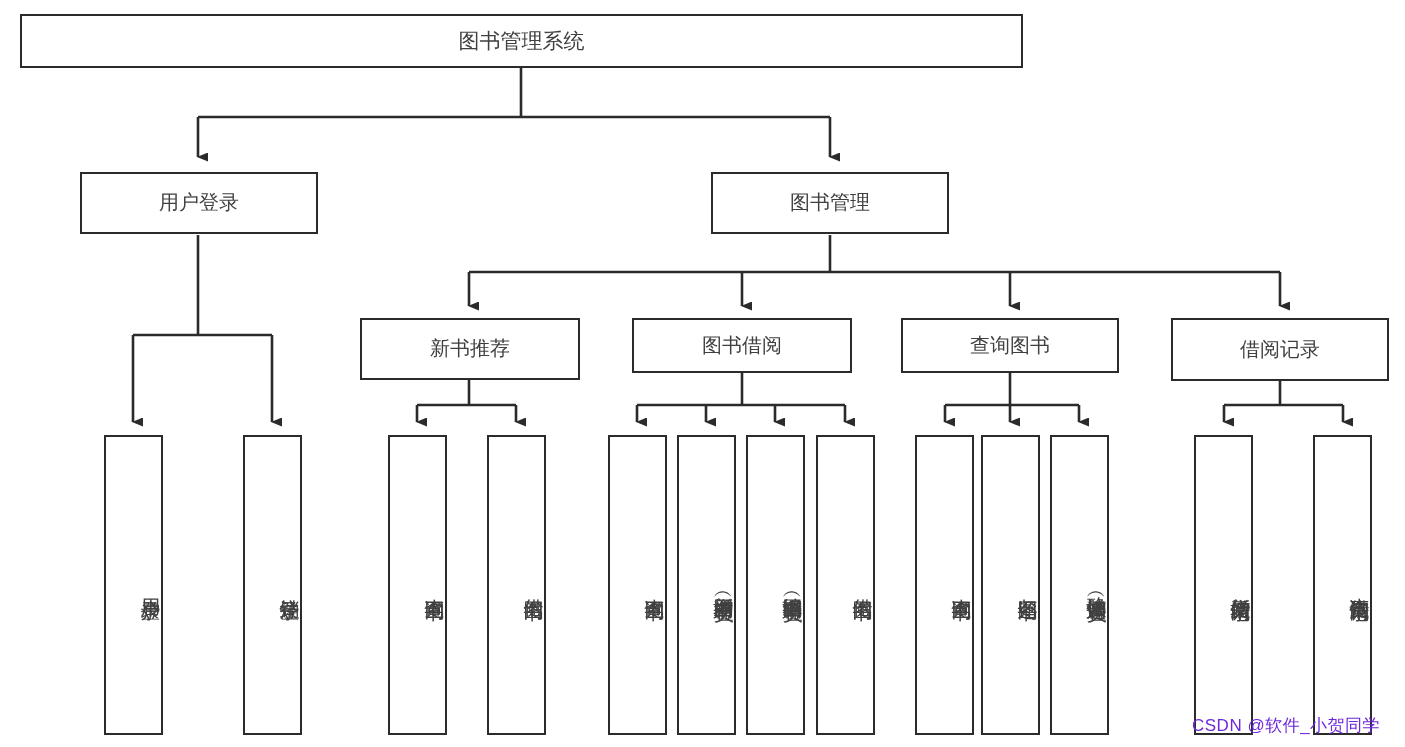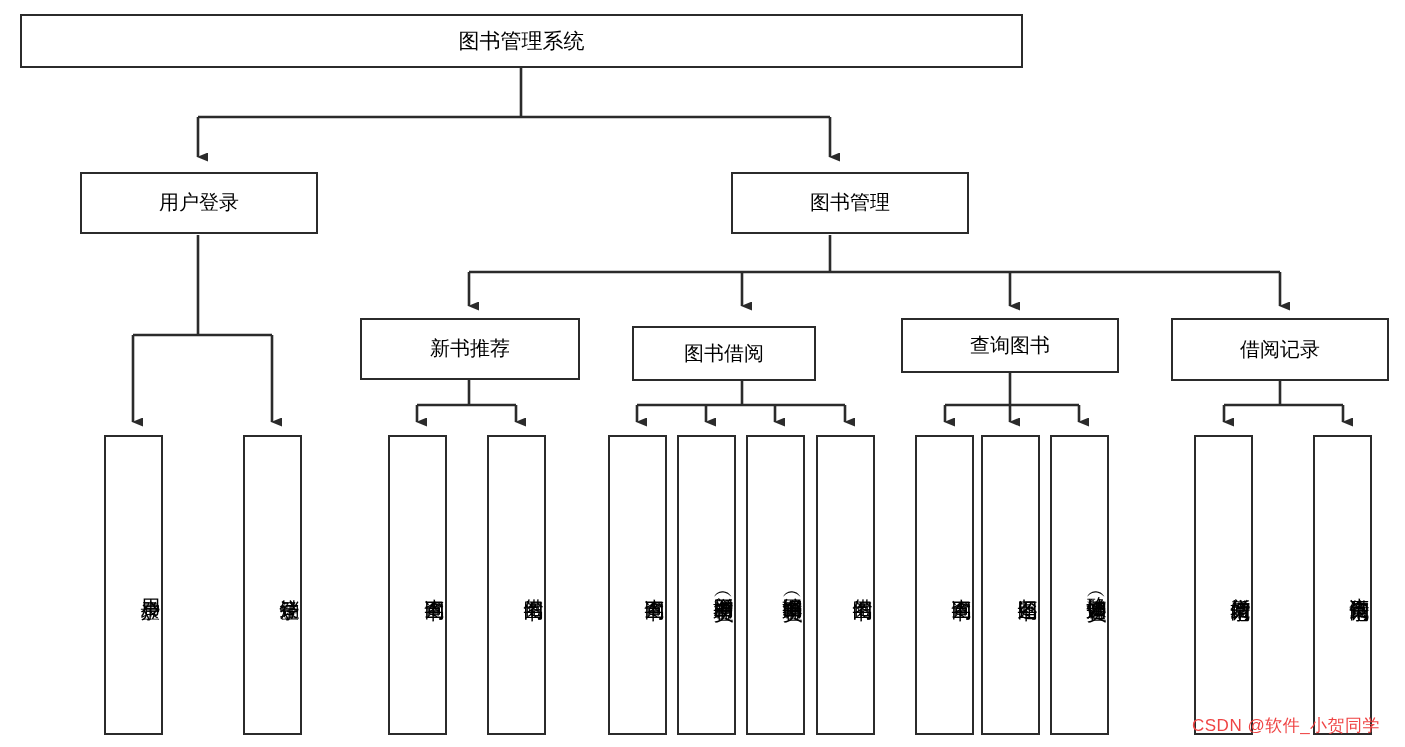--- a/index.html
+++ b/index.html
@@ -26,21 +26,21 @@
     pointer-events: none;
   }
   .node {
     position: absolute;
     box-sizing: border-box;
     background: #ffffff;
     border: 2px solid #2b2b2b;
     display: flex;
     align-items: center;
     justify-content: center;
-    color: #000000;
+    color: #404040;
     line-height: 1.08;
     z-index: 2;
   }
   .node.root {
     font-size: 21px;
   }
   .node.level2 {
     font-size: 20px;
   }
   .node.level3 {
@@ -58,21 +58,21 @@
   }
   .node .label {
     display: block;
     white-space: pre-line;
   }
   .watermark {
     position: absolute;
     left: 1192px;
     top: 714px;
     font-size: 17px;
-    color: #ef4444;
+    color: #6d28d9;
     white-space: nowrap;
     z-index: 5;
     letter-spacing: 0.5px;
   }
 </style>
 </head>
 <body>
 
 <div id="canvas">
 
@@ -128,29 +128,29 @@
   </svg>
 
   <div class="node root" style="left:20px; top:14px; width:1003px; height:54px;">
     <span class="label">图书管理系统</span>
   </div>
 
   <div class="node level2" style="left:80px; top:172px; width:238px; height:62px;">
     <span class="label">用户登录</span>
   </div>
 
-  <div class="node level2" style="left:711px; top:172px; width:238px; height:62px;margin-left:20px;">
+  <div class="node level2" style="left:711px; top:172px; width:238px; height:62px;">
     <span class="label">图书管理</span>
   </div>
 
   <div class="node level3" style="left:360px; top:318px; width:220px; height:62px;">
     <span class="label">新书推荐</span>
   </div>
 
-  <div class="node level3" style="left:632px; top:326px; width:184px; height:55px;">
+  <div class="node level3" style="left:632px; top:318px; width:220px; height:55px;">
     <span class="label">图书借阅</span>
   </div>
 
   <div class="node level3" style="left:901px; top:318px; width:218px; height:55px;">
     <span class="label">查询图书</span>
   </div>
 
   <div class="node level3" style="left:1171px; top:318px; width:218px; height:63px;">
     <span class="label">借阅记录</span>
   </div>

